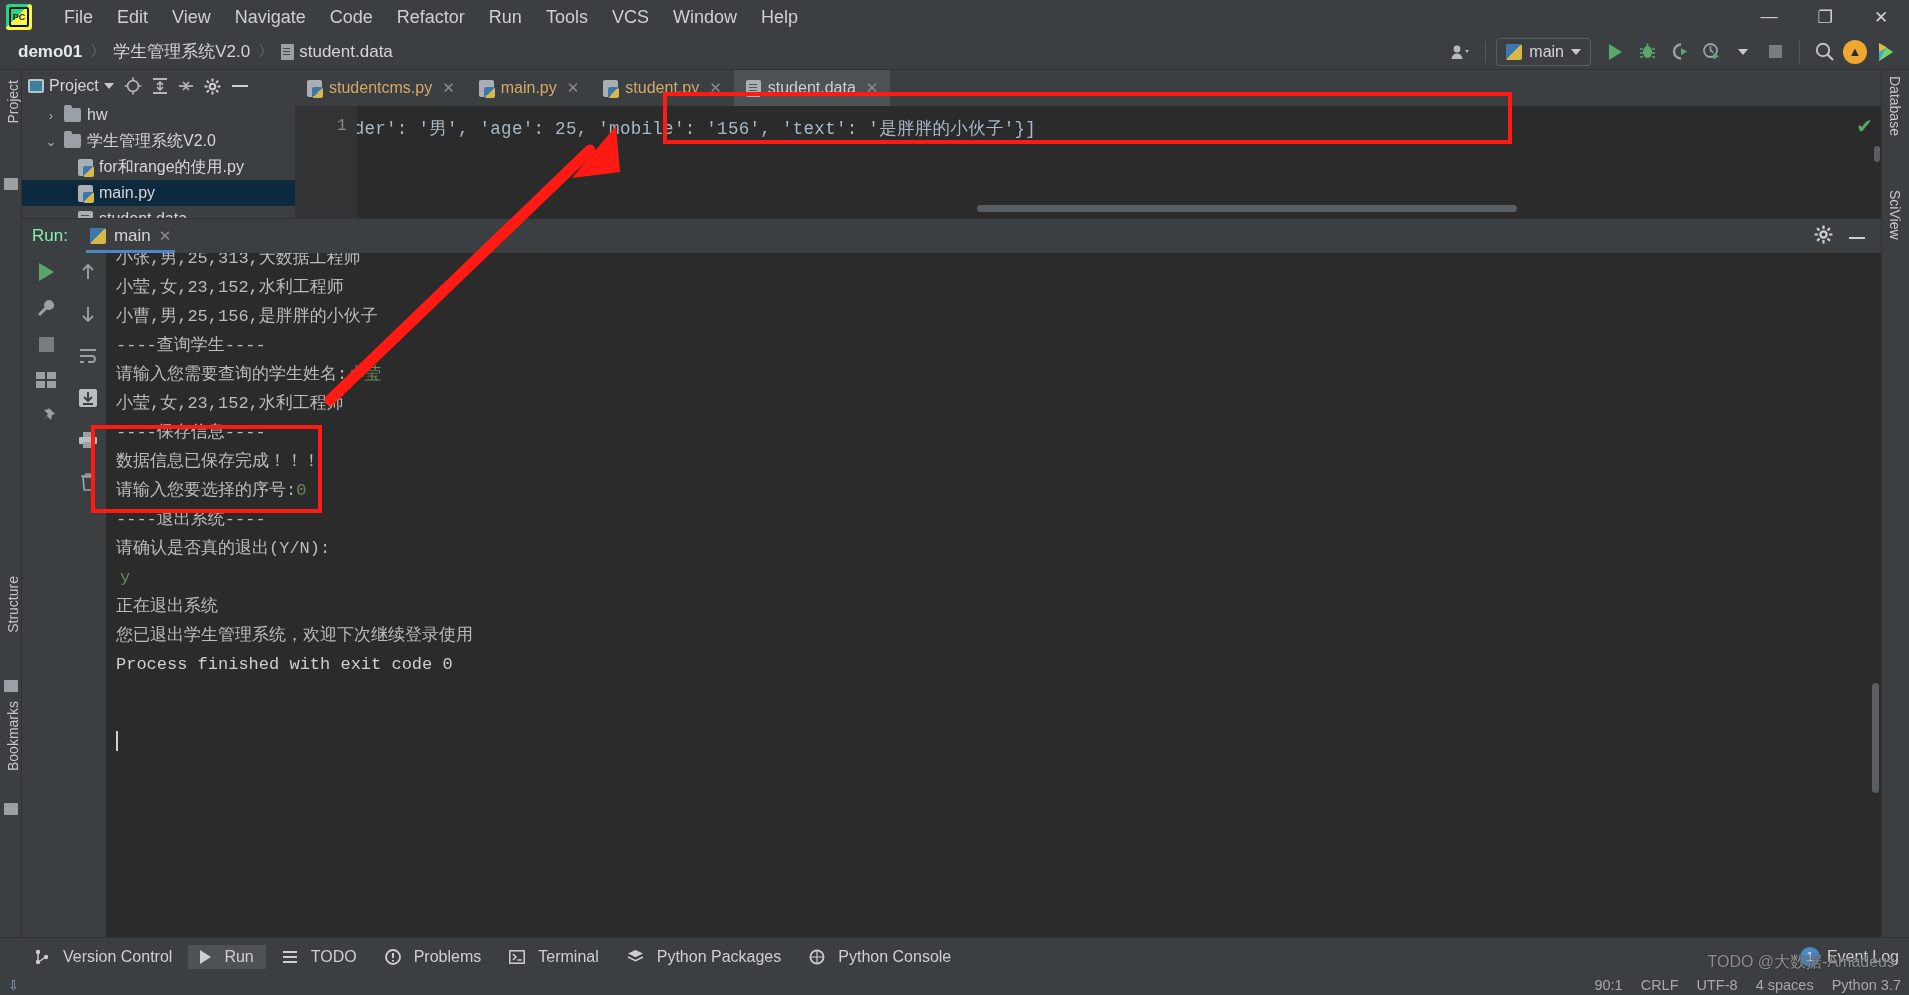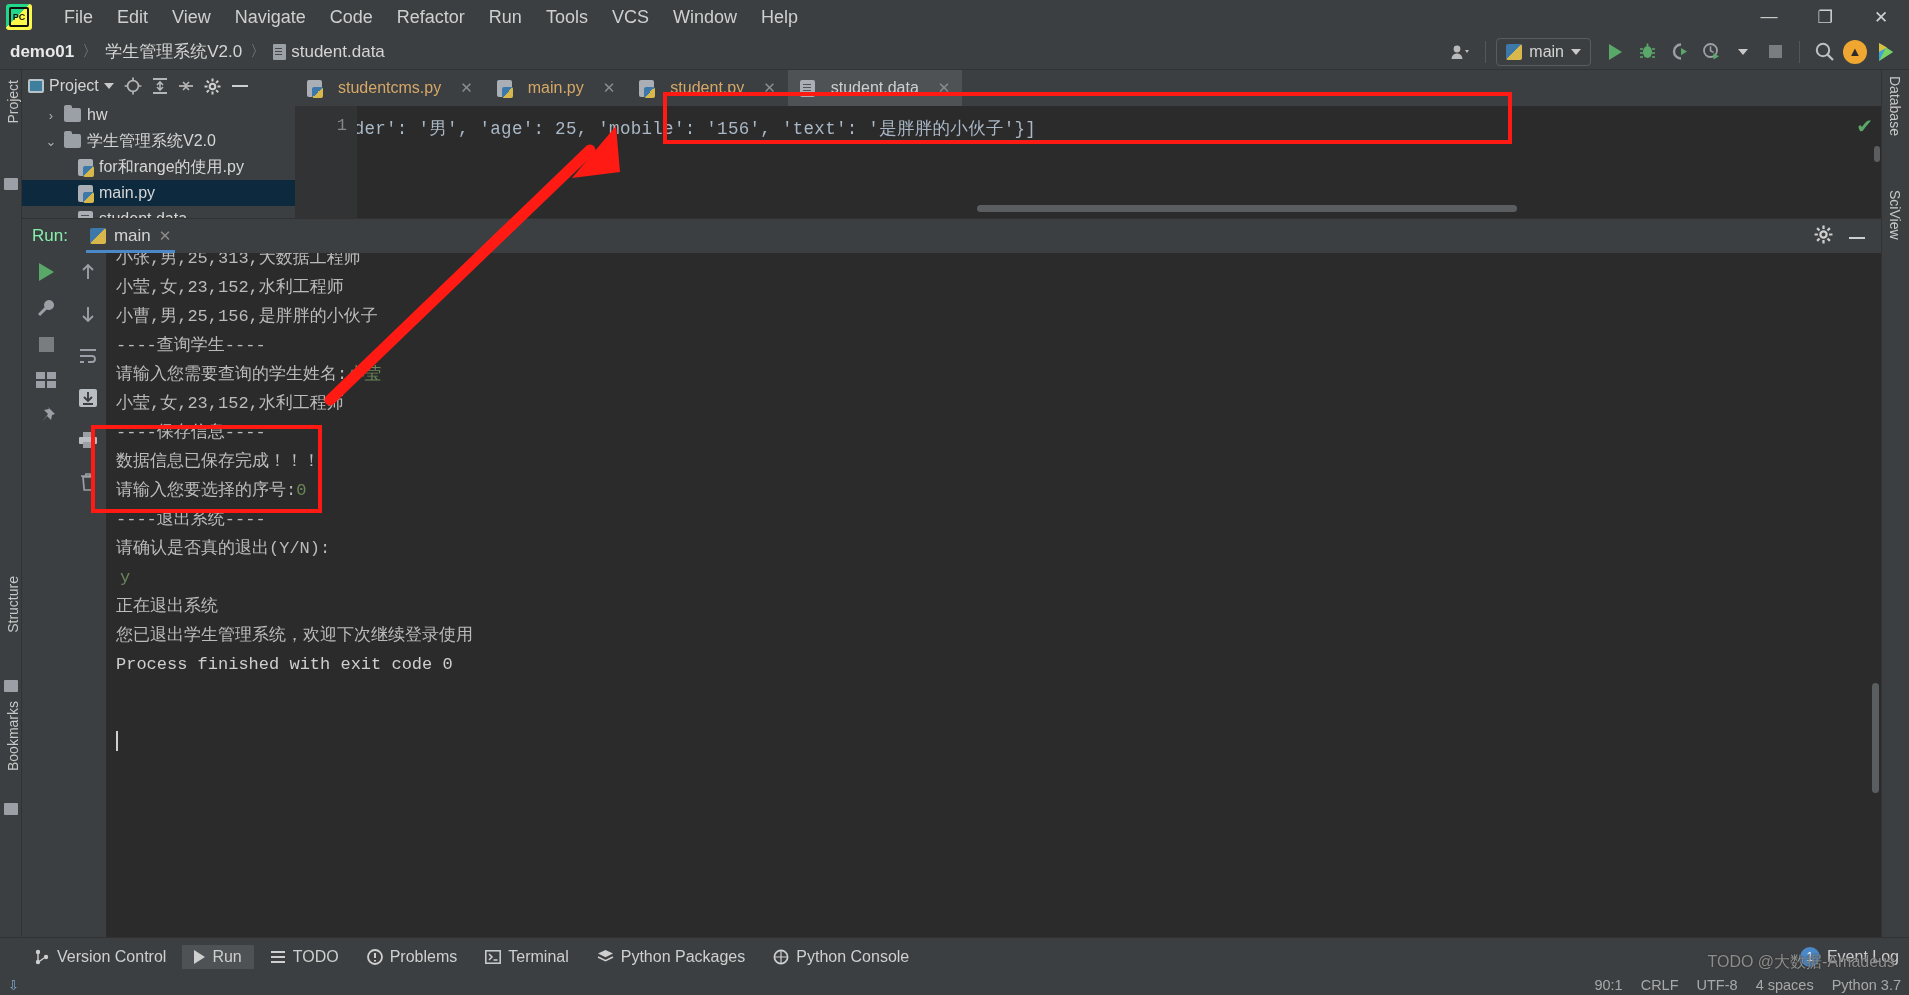--- a/index.html
+++ b/index.html
@@ -45,21 +45,21 @@
   }
   .win-btn {
     width: 56px; height: 34px; display: flex; align-items: center; justify-content: center;
     color: #cfcfcf; font-size: 17px;
   }
 
   
   .navbar {
     position: absolute; left: 0; top: 34px; width: 1909px; height: 36px;
     background: #3c3f41; border-bottom: 1px solid #323232;
-    display: flex; align-items: center;
+    display: flex; align-items: center; padding-left: 8px;
   }
   .crumb-wrap { display: flex; align-items: center; margin-left: 10px; }
   .crumb { font-size: 17px; color: #d4d4d4; }
   .crumb.bold { font-weight: bold; color: #e8e8e8; }
   .crumb-sep { color: #8a8a8a; font-size: 15px; margin: 0 8px; }
   .data-icon {
     display: inline-block; width: 13px; height: 16px; margin-right: 5px;
     background: #9aa0a6; border-radius: 1px; position: relative; vertical-align: -3px;
   }
   .data-icon::after {
@@ -161,21 +161,21 @@
 
   
   .editor-zone {
     position: absolute; left: 295px; top: 70px; right: 28px; height: 148px;
     background: #2b2b2b;
   }
   .tabs {
     height: 36px; background: #3c3f41; display: flex; align-items: stretch;
   }
   .tab {
-    display: flex; align-items: center; gap: 16px; padding: 0 12px; font-size: 16px;
+    display: flex; align-items: center; gap: 7px; padding: 0 12px; font-size: 16px;
     color: #d6a868; white-space: nowrap;
   }
   .tab.active { background: #4e5254; color: #cfcfcf; }
   .tab .x { color: #8d8d8d; font-size: 15px; margin-left: 3px; }
   .editor-body { position: relative; height: 112px; background: #2b2b2b; display: flex; }
   .gutter {
     width: 62px; background: #313335; color: #888; font-size: 17px;
     font-family: "Liberation Mono", "DejaVu Sans Mono", monospace;
     padding-top: 10px; text-align: right; padding-right: 10px;
   }
@@ -244,21 +244,21 @@
   .redbox { position: absolute; border: 4px solid #ff1b14; pointer-events: none; }
   .arrow-svg { position: absolute; pointer-events: none; }
 
   
   .bottombar {
     position: absolute; left: 0; bottom: 20px; width: 1909px; height: 38px;
     background: #3c3f41; border-top: 1px solid #323232;
     display: flex; align-items: center; gap: 4px; padding-left: 22px;
   }
   .bb-item {
-    display: flex; align-items: center; gap: 7px; font-size: 16px; color: #cfcfcf; padding: 3px 12px;
+    display: flex; align-items: center; gap: 13px; font-size: 16px; color: #cfcfcf; padding: 3px 12px;
   }
   .bb-item.active { background: #4e5254; }
   .bb-right { margin-left: auto; display: flex; align-items: center; gap: 8px; padding-right: 10px; }
   .evlog {
     display: flex; align-items: center; gap: 7px; font-size: 16px; color: #cfcfcf;
   }
   .ev-badge {
     width: 20px; height: 20px; border-radius: 50%; background: #4a88c7; color: #fff;
     font-size: 12px; display: flex; align-items: center; justify-content: center;
   }

